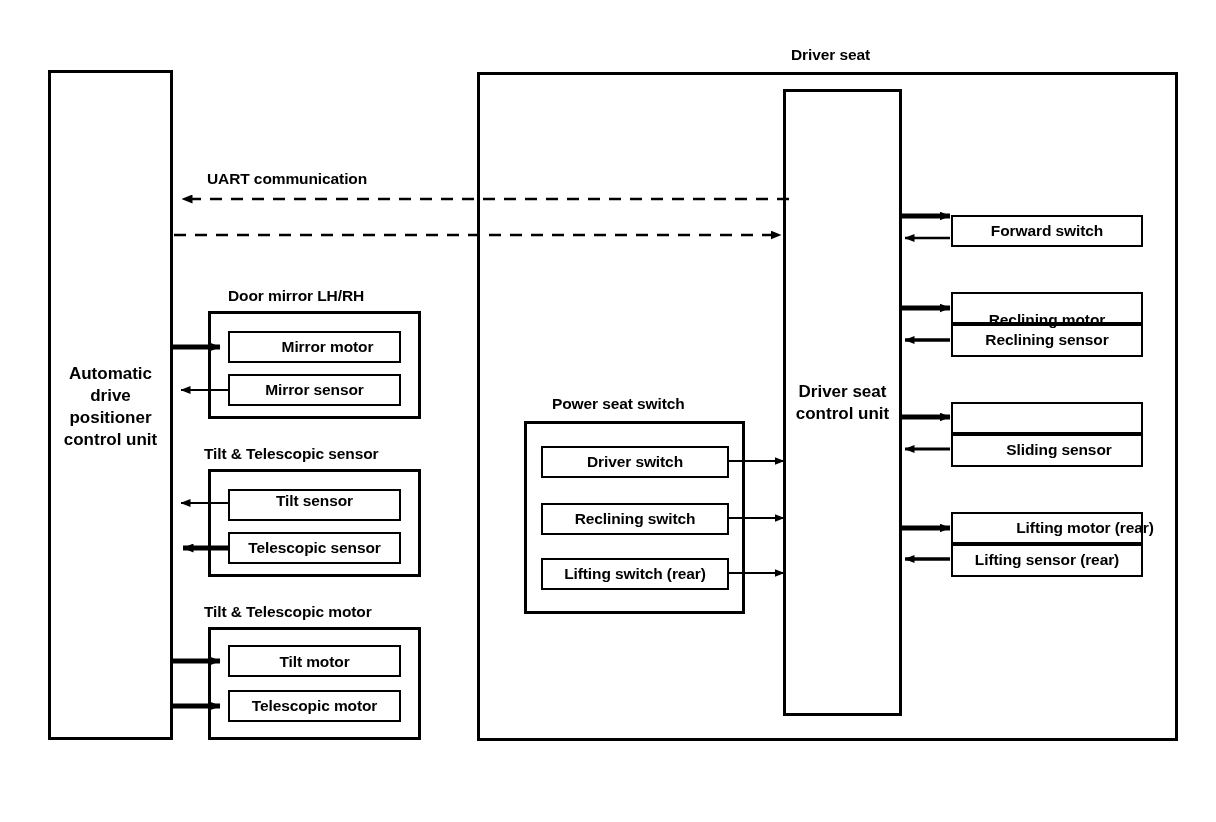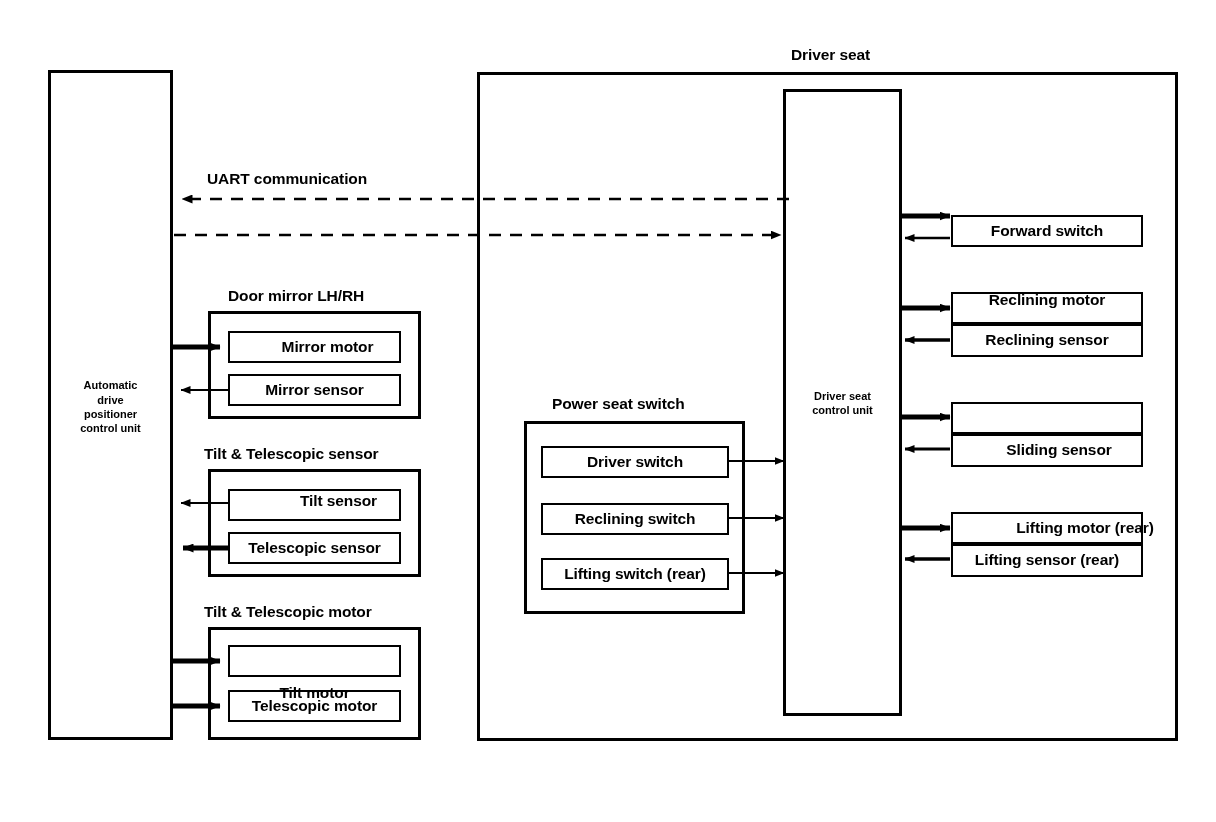--- a/index.html
+++ b/index.html
@@ -45,21 +45,21 @@
     letter-spacing: -0.1px;
     color: #000;
     white-space: nowrap;
   }
   .unitlabel {
     position: absolute;
     display: flex;
     align-items: center;
     justify-content: center;
     text-align: center;
-    font-size: 11px;
+    font-size: 17px;
     font-weight: bold;
     line-height: 1.30;
     white-space: pre-line;
     color: #000;
   }
   svg.wires {
     position: absolute;
     left: 0; top: 0;
     width: 1216px;
     height: 822px;
@@ -132,49 +132,49 @@
   <div class="grouptitle" style="left:228px; top:287px;">Door mirror LH/RH</div>
   <div class="box frame" style="left:208px; top:311px; width:213px; height:108px;"></div>
   <div class="box thin" style="left:228px; top:331px; width:173px; height:32px;"></div>
   <div class="lbl" style="left:228px; top:331px; width:199px; height:32px;">Mirror motor</div>
   <div class="box thin" style="left:228px; top:374px; width:173px; height:32px;"></div>
   <div class="lbl" style="left:228px; top:374px; width:173px; height:32px;">Mirror sensor</div>
 
   <div class="grouptitle" style="left:204px; top:445px;">Tilt &amp; Telescopic sensor</div>
   <div class="box frame" style="left:208px; top:469px; width:213px; height:108px;"></div>
   <div class="box thin" style="left:228px; top:489px; width:173px; height:32px;"></div>
-  <div class="lbl" style="left:228px; top:489px; width:173px; height:24px;margin-left:24px;">Tilt sensor</div>
+  <div class="lbl" style="left:228px; top:489px; width:173px; height:24px;">Tilt sensor</div>
   <div class="box thin" style="left:228px; top:532px; width:173px; height:32px;"></div>
   <div class="lbl" style="left:228px; top:532px; width:173px; height:32px;">Telescopic sensor</div>
 
   <div class="grouptitle" style="left:204px; top:603px;">Tilt &amp; Telescopic motor</div>
   <div class="box frame" style="left:208px; top:627px; width:213px; height:113px;"></div>
   <div class="box thin" style="left:228px; top:645px; width:173px; height:32px;"></div>
-  <div class="lbl" style="left:228px; top:677px; width:173px; height:32px;">Tilt motor</div>
+  <div class="lbl" style="left:228px; top:646px; width:173px; height:32px;">Tilt motor</div>
   <div class="box thin" style="left:228px; top:690px; width:173px; height:32px;"></div>
   <div class="lbl" style="left:228px; top:690px; width:173px; height:32px;">Telescopic motor</div>
 
   <div class="grouptitle" style="left:552px; top:395px;">Power seat switch</div>
   <div class="box frame" style="left:524px; top:421px; width:221px; height:193px;"></div>
   <div class="box thin" style="left:541px; top:446px; width:188px; height:32px;"></div>
   <div class="lbl" style="left:541px; top:446px; width:188px; height:32px;">Driver switch</div>
   <div class="box thin" style="left:541px; top:503px; width:188px; height:32px;"></div>
   <div class="lbl" style="left:541px; top:503px; width:188px; height:32px;">Reclining switch</div>
   <div class="box thin" style="left:541px; top:558px; width:188px; height:32px;"></div>
   <div class="lbl" style="left:541px; top:558px; width:188px; height:32px;">Lifting switch (rear)</div>
 
   <div class="box frame" style="left:783px; top:89px; width:119px; height:627px;"></div>
   <div class="unitlabel" style="left:780px; top:375px; width:125px; height:56px;">Driver seat
 control unit</div>
 
   <div class="box thin" style="left:951px; top:215px; width:192px; height:32px;"></div>
   <div class="lbl" style="left:951px; top:215px; width:192px; height:32px;">Forward switch</div>
 
   <div class="box thin" style="left:951px; top:292px; width:192px; height:32px;"></div>
-  <div class="lbl" style="left:951px; top:284px; width:192px; height:32px;">Reclining motor</div>
+  <div class="lbl" style="left:951px; top:304px; width:192px; height:32px;">Reclining motor</div>
   <div class="box thin" style="left:951px; top:324px; width:192px; height:33px;"></div>
   <div class="lbl" style="left:951px; top:324px; width:192px; height:33px;">Reclining sensor</div>
 
   <div class="box thin" style="left:951px; top:402px; width:192px; height:32px;"></div>
   <div class="box thin" style="left:951px; top:434px; width:192px; height:33px;"></div>
   <div class="lbl" style="left:951px; top:434px; width:216px; height:33px;">Sliding sensor</div>
 
   <div class="box thin" style="left:951px; top:512px; width:192px; height:32px;"></div>
   <div class="lbl" style="left:989px; top:512px; width:192px; height:32px;">Lifting motor (rear)</div>
   <div class="box thin" style="left:951px; top:544px; width:192px; height:33px;"></div>

